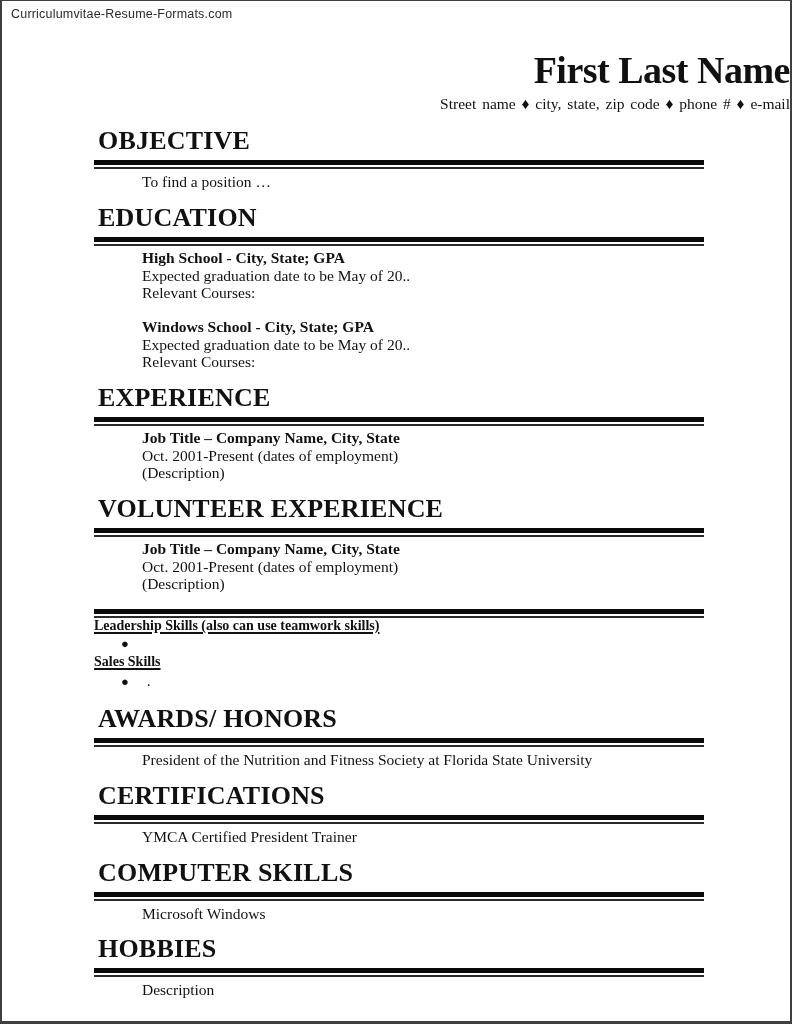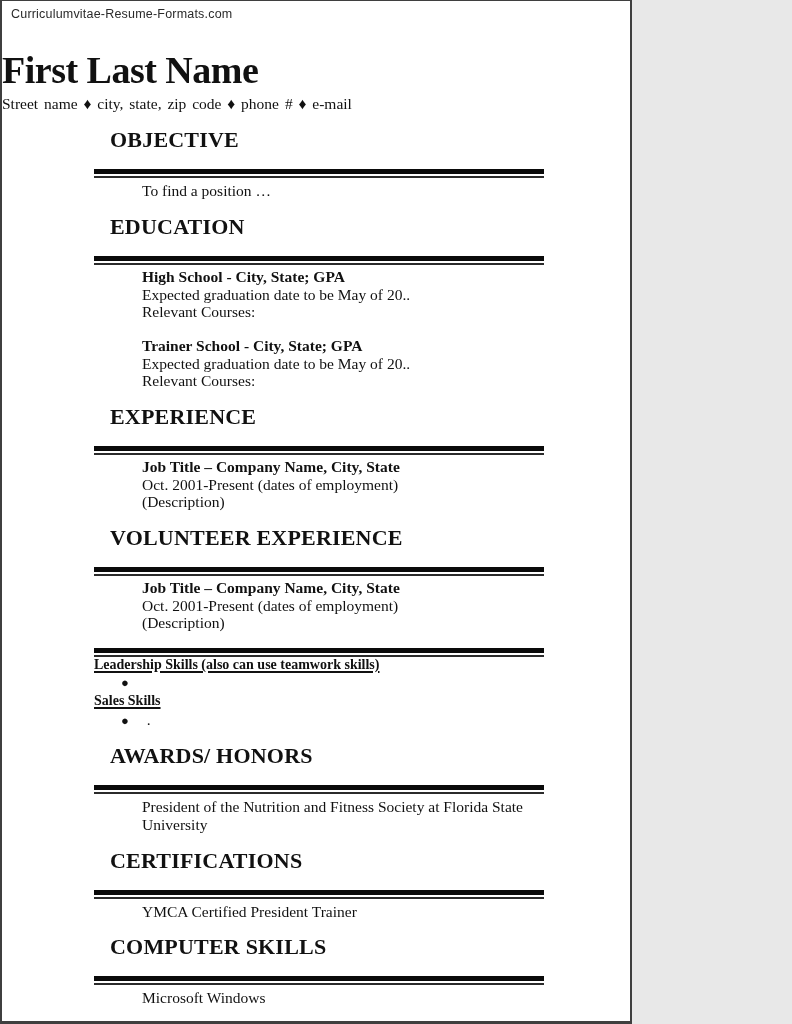--- a/index.html
+++ b/index.html
@@ -1,38 +1,38 @@
 <!DOCTYPE html>
 <html><head>
 <meta charset="utf-8">
 <style>
   html, body { margin: 0; padding: 0; background: #e8e8e8; }
   .page {
     position: relative;
-    width: 632px;
+    width: 792px;
     height: 1024px;
     box-sizing: border-box;
     background: #ffffff;
     border-style: solid;
     border-color: #3f3f3f;
     border-width: 1px 2px 3px 2px;
     overflow: hidden;
     font-family: "Liberation Serif", "DejaVu Serif", serif;
     color: #111111;
   }
   .watermark {
     position: absolute;
     top: 6px;
     left: 9px;
     font-family: "Liberation Sans", "DejaVu Sans", sans-serif;
     font-size: 12.5px;
     color: #2a2a2a;
     letter-spacing: 0.2px;
   }
-  .header { padding-top: 50px; text-align: left; }
+  .header { padding-top: 50px; text-align: right; }
   .resume-name {
     font-size: 38px;
     line-height: 1.0;
     font-weight: bold;
     letter-spacing: -0.5px;
     margin: 0;
   }
   .contact-line {
     margin-top: 5px;
     font-size: 15.5px;
@@ -40,22 +40,22 @@
     word-spacing: 2px;
   }
   .content {
     padding-left: 92px;
     padding-right: 87px;
   }
   .section { margin-top: 14px; }
   .section.first { margin-top: 15px; }
   .section.roomy { margin-top: 16px; }
   .section-heading {
-    margin: 16px;
-    font-size: 22px;
+    margin: 4px;
+    font-size: 26px;
     line-height: 1.0;
     font-weight: bold;
     padding-bottom: 2px;
     letter-spacing: 0.2px;
   }
   .section-rule {
     height: 2px;
     border-top: 5px solid #0a0a0a;
     border-bottom: 2px solid #2b2b2b;
     margin-right: -1px;
@@ -111,21 +111,21 @@
 
     <div class="section">
       <h2 class="section-heading">EDUCATION</h2>
       <div class="section-rule"></div>
       <div class="entry">
         <div class="entry-title">High School - City, State; GPA</div>
         <div class="entry-line">Expected graduation date to be May of 20..</div>
         <div class="entry-line">Relevant Courses:</div>
       </div>
       <div class="entry">
-        <div class="entry-title">Trainer School - City, State; GPA</div>
+        <div class="entry-title">Windows School - City, State; GPA</div>
         <div class="entry-line">Expected graduation date to be May of 20..</div>
         <div class="entry-line">Relevant Courses:</div>
       </div>
     </div>
 
     <div class="section">
       <h2 class="section-heading">EXPERIENCE</h2>
       <div class="section-rule"></div>
       <div class="entry">
         <div class="entry-title">Job Title – Company Name, City, State</div>

